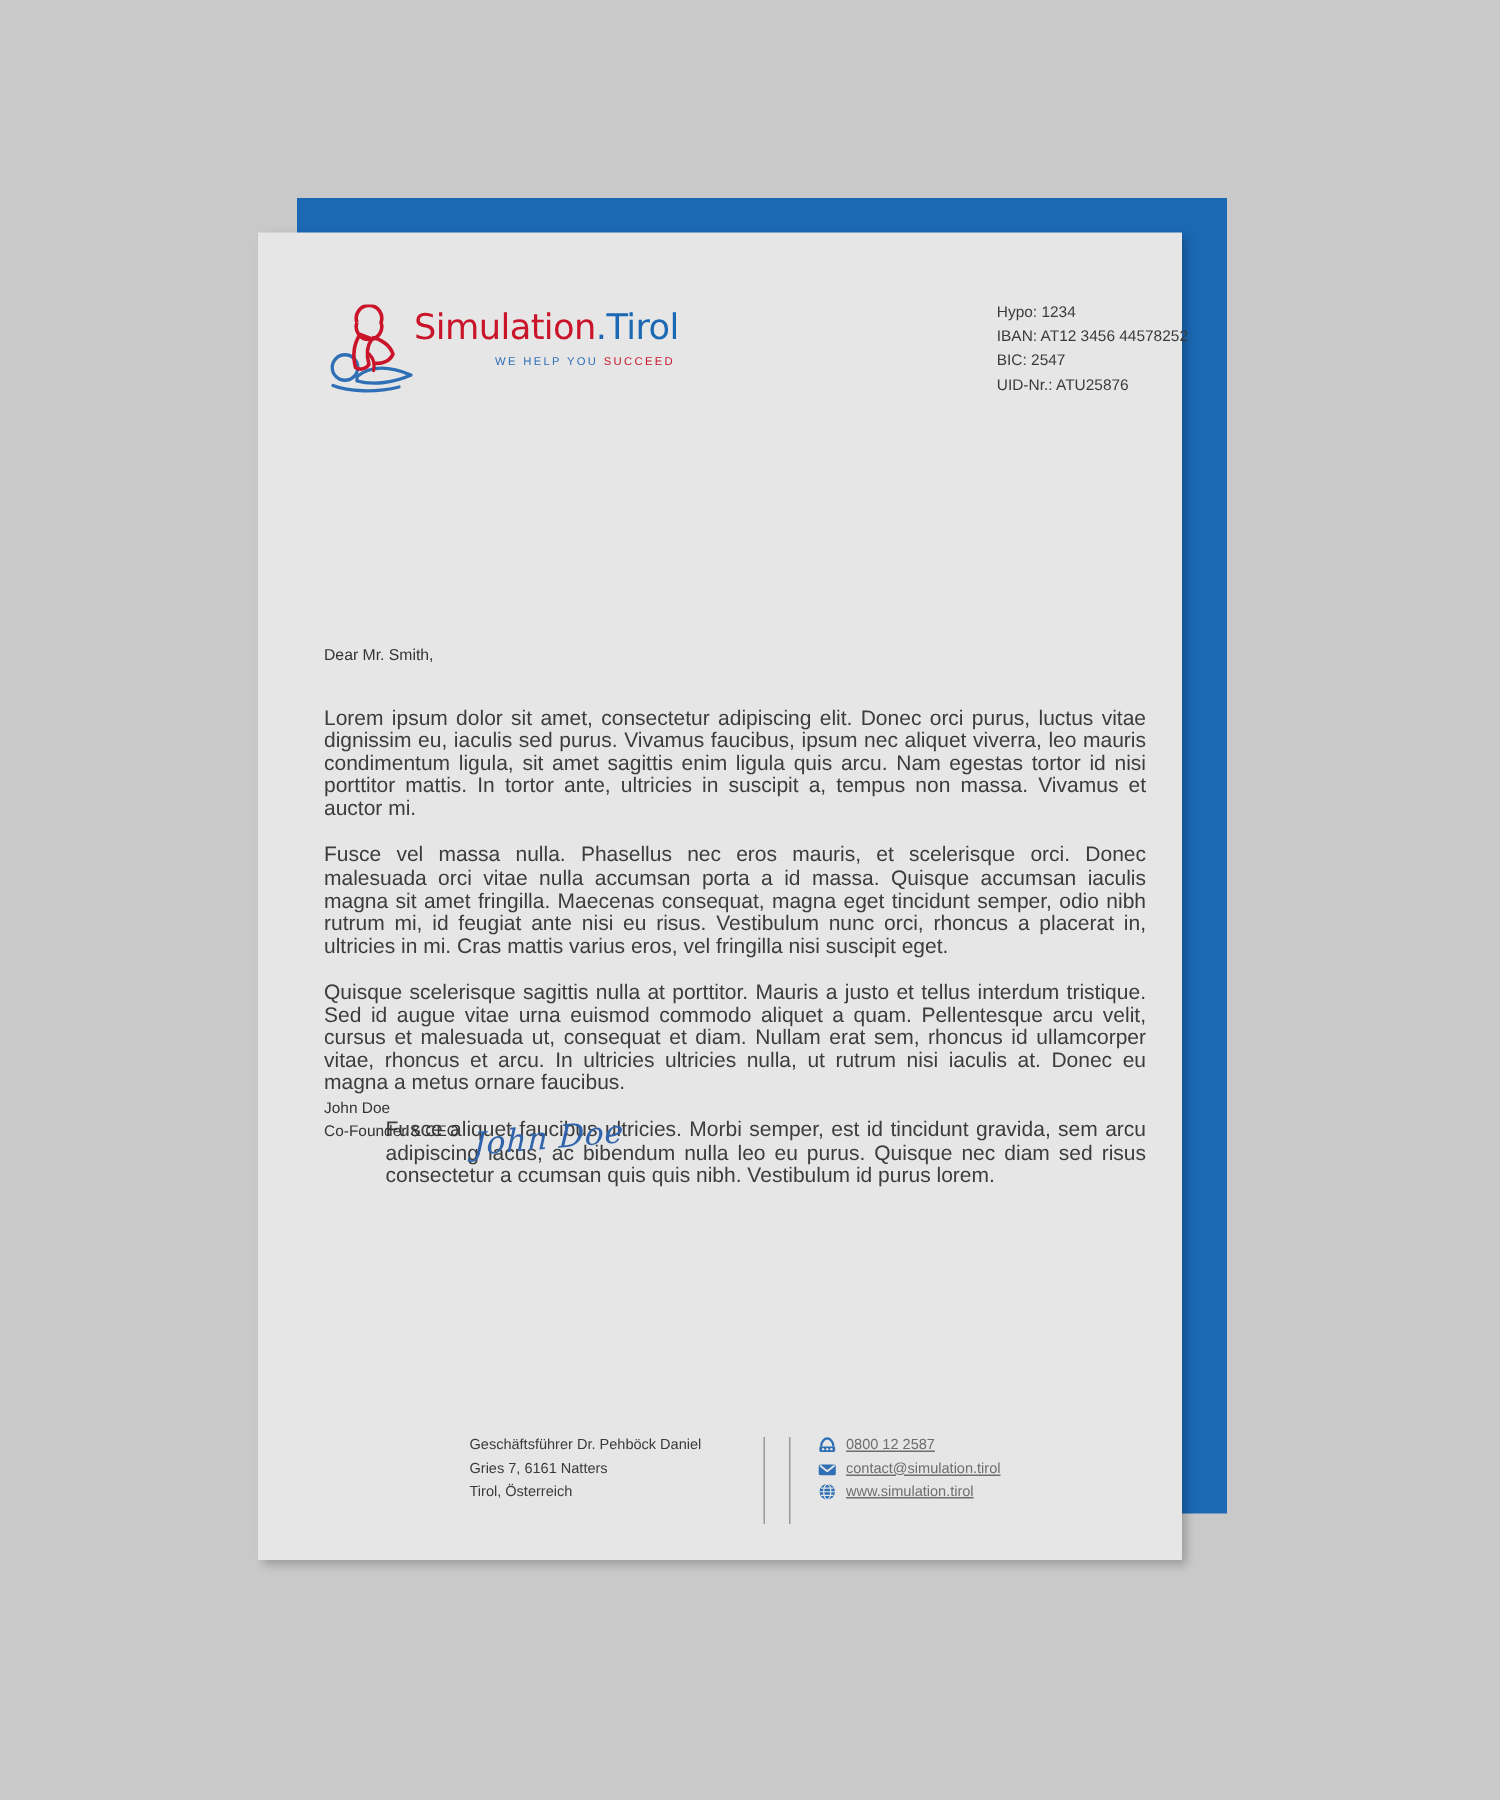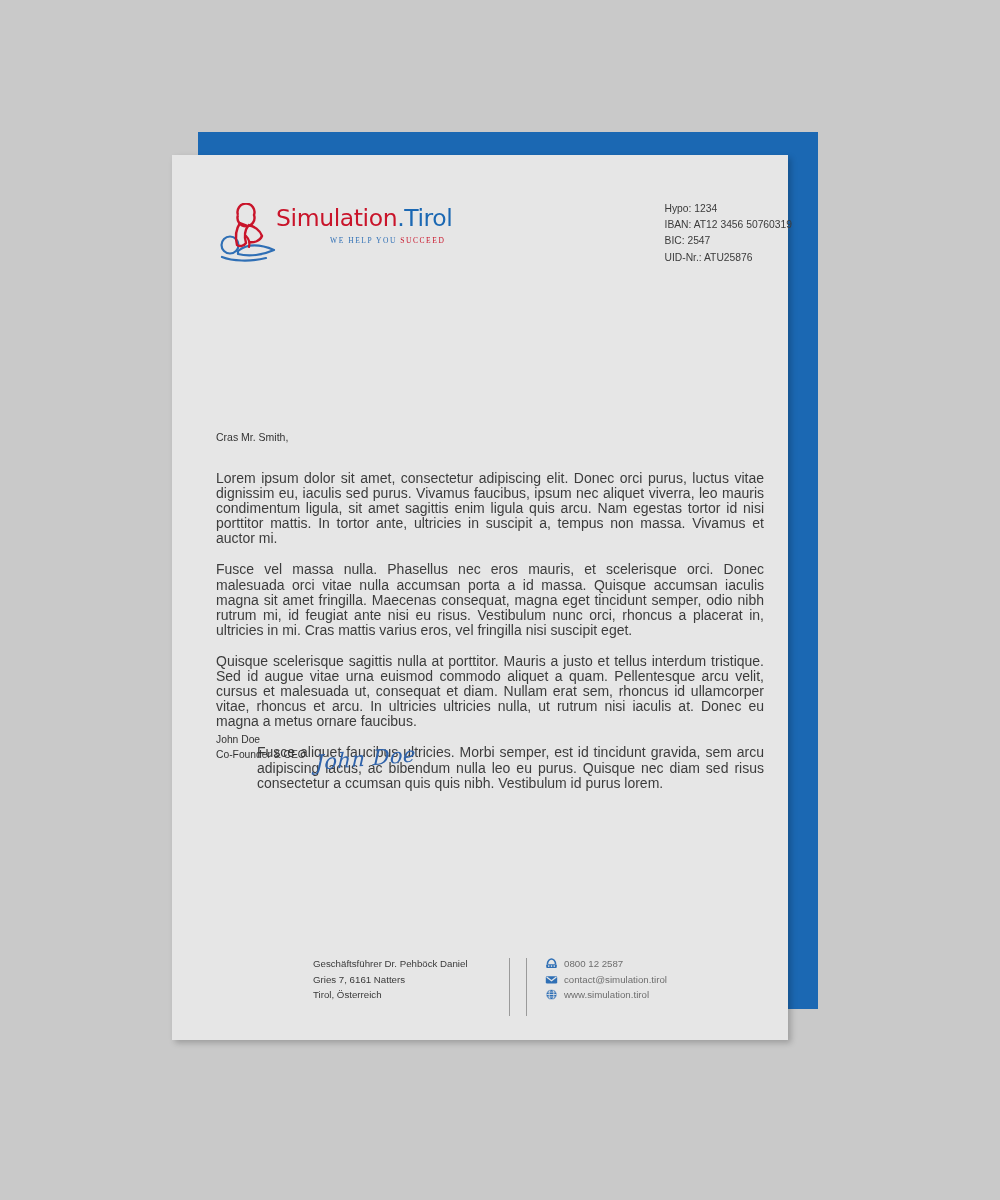--- a/index.html
+++ b/index.html
@@ -73,21 +73,21 @@
     font-family: "DejaVu Sans", sans-serif;
     font-size: 23.5px;
     letter-spacing: -0.4px;
     line-height: 1;
     white-space: nowrap;
   }
   .logo-red { color: #c9142a; }
   .logo-blue { color: #1b68b3; }
   #logo-tagline {
     margin-top: 5px;
-    font-family: Liberation Serif, serif;
+    font-family: Liberation Sans, sans-serif;
     font-size: 7.5px;
     letter-spacing: 1.55px;
     white-space: nowrap;
     padding-left: 54px;
   }
   .tag-blue { color: #2f6fb5; }
   .tag-red { color: #c9142a; }
 
   #bank-block {
     position: absolute;
@@ -177,20 +177,21 @@
     background: #9a9a9a;
     margin: 2px 16px 2px 0;
   }
   #foot-col-2 {
     width: 150px;
     color: #8c8c8c;
   }
   #foot-col-3 {
     color: #6e6e6e;
     margin-left: 2px;
+    text-decoration: underline;
   }
   .contact-row {
     display: flex;
     align-items: center;
     height: 15.6px;
   }
   .contact-icon {
     width: 13px;
     height: 13px;
     margin-right: 6px;
@@ -223,29 +224,29 @@
           <path d="M30 33 C33 36, 34 40, 33 44" fill="none" stroke="#c9142a" stroke-width="2.2" stroke-linecap="round"></path>
         </svg>
         <div id="logo-text-wrap">
           <div class="logo-word"><span class="logo-red">Simulation</span><span class="logo-blue">.Tirol</span></div>
           <div id="logo-tagline"><span class="tag-blue">WE HELP YOU </span><span class="tag-red">SUCCEED</span></div>
         </div>
       </div>
 
       <div id="bank-block">
         <div>Hypo: 1234</div>
-        <div>IBAN: AT12 3456 50760319</div>
+        <div>IBAN: AT12 3456 44578252</div>
         <div>BIC: 2547</div>
         <div>UID-Nr.: ATU25876</div>
       </div>
 
     </div>
 
     <div id="letter-body">
-      <div id="salutation">Cras Mr. Smith,</div>
+      <div id="salutation">Dear Mr. Smith,</div>
       <p class="para">Lorem ipsum dolor sit amet, consectetur adipiscing elit. Donec orci purus, luctus vitae dignissim eu, iaculis sed purus. Vivamus faucibus, ipsum nec aliquet viverra, leo mauris condimentum ligula, sit amet sagittis enim ligula quis arcu. Nam egestas tortor id nisi porttitor mattis. In tortor ante, ultricies in suscipit a, tempus non massa. Vivamus et auctor mi.</p>
       <p class="para">Fusce vel massa nulla. Phasellus nec eros mauris, et scelerisque orci. Donec malesuada orci vitae nulla accumsan porta a id massa. Quisque accumsan iaculis magna sit amet fringilla. Maecenas consequat, magna eget tincidunt semper, odio nibh rutrum mi, id feugiat ante nisi eu risus. Vestibulum nunc orci, rhoncus a placerat in, ultricies in mi. Cras mattis varius eros, vel fringilla nisi suscipit eget.</p>
       <p class="para">Quisque scelerisque sagittis nulla at porttitor. Mauris a justo et tellus interdum tristique. Sed id augue vitae urna euismod commodo aliquet a quam. Pellentesque arcu velit, cursus et malesuada ut, consequat et diam. Nullam erat sem, rhoncus id ullamcorper vitae, rhoncus et arcu. In ultricies ultricies nulla, ut rutrum nisi iaculis at. Donec eu magna a metus ornare faucibus.</p>
       <p class="para">Fusce aliquet faucibus ultricies. Morbi semper, est id tincidunt gravida, sem arcu adipiscing lacus, ac bibendum nulla leo eu purus. Quisque nec diam sed risus consectetur a ccumsan quis quis nibh. Vestibulum id purus lorem.</p>
     </div>
 
     <div id="signature-block">
       <div class="sig-name">John Doe</div>
       <div class="sig-name">Co-Founder &amp; CEO</div>
       <div id="signature-mark">

